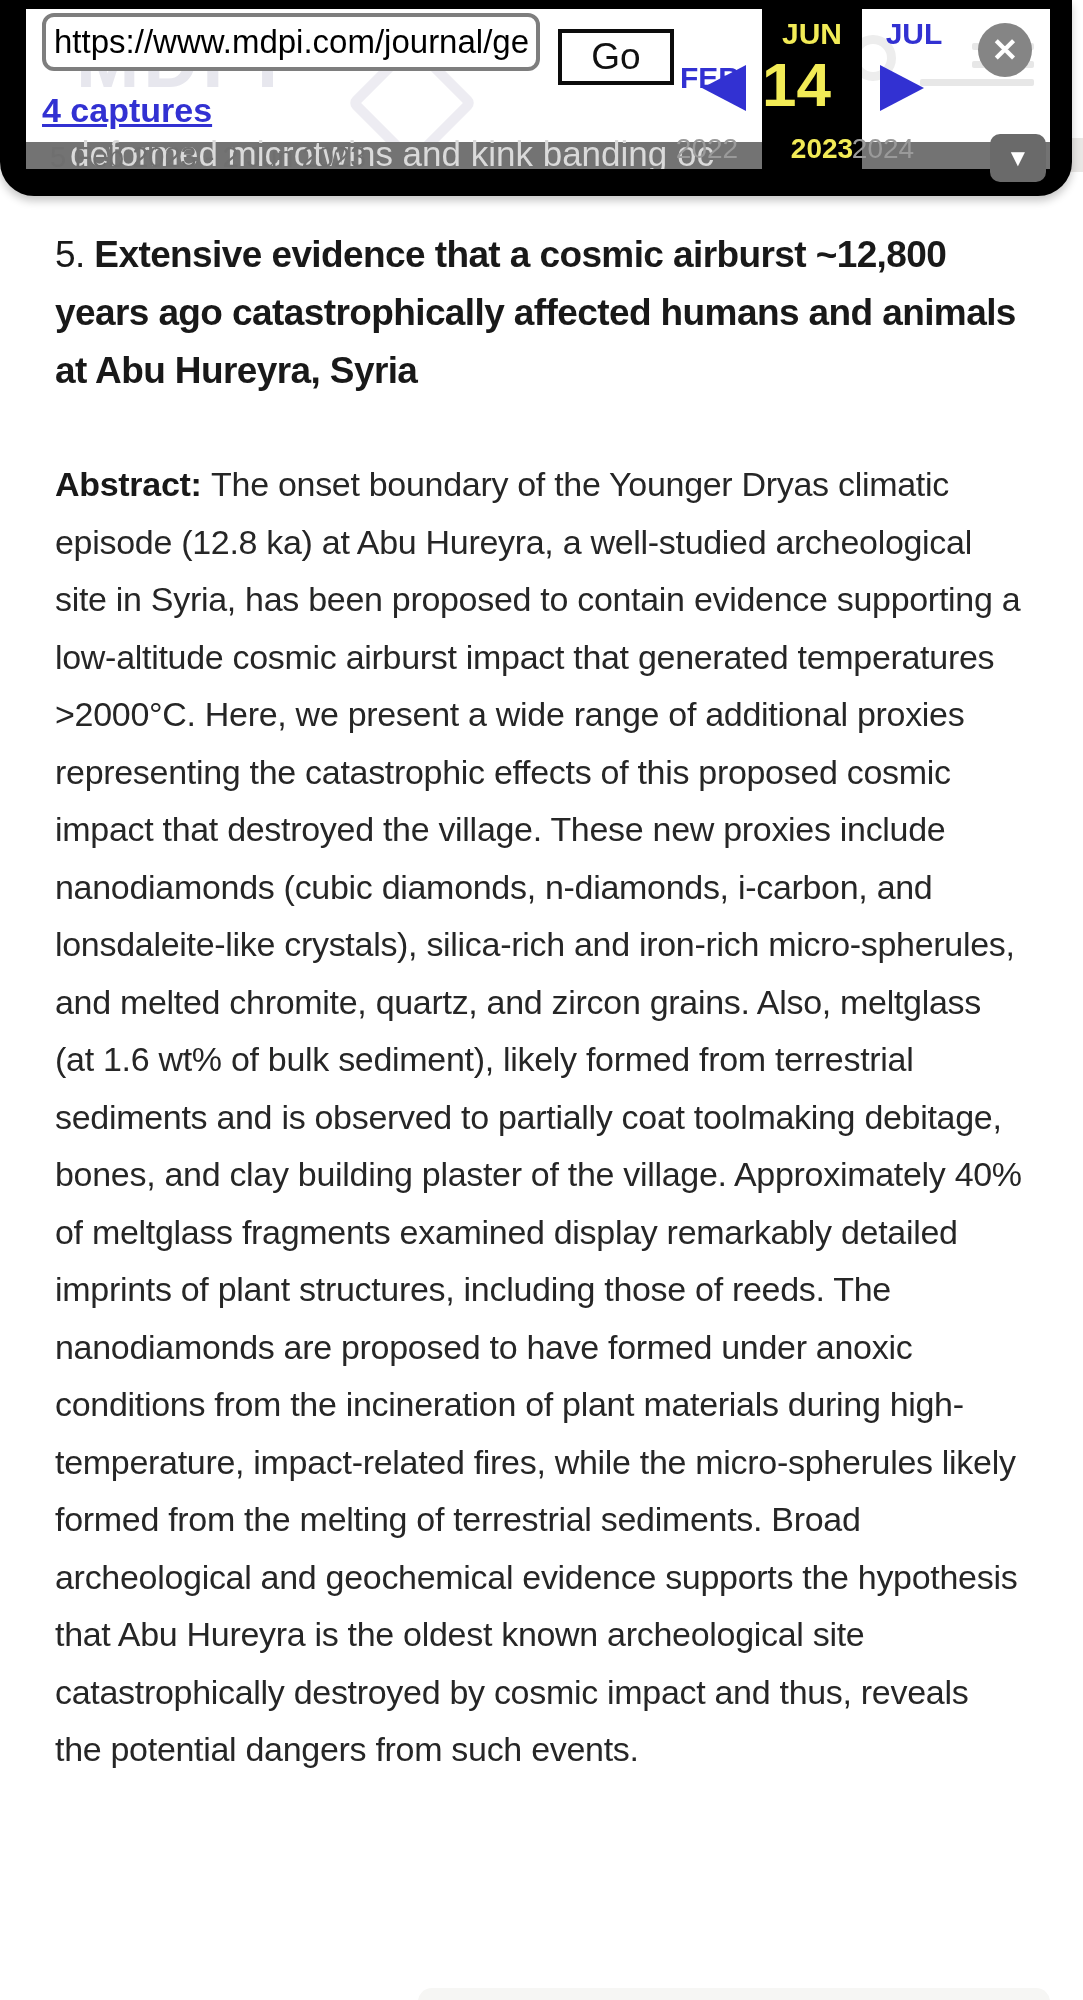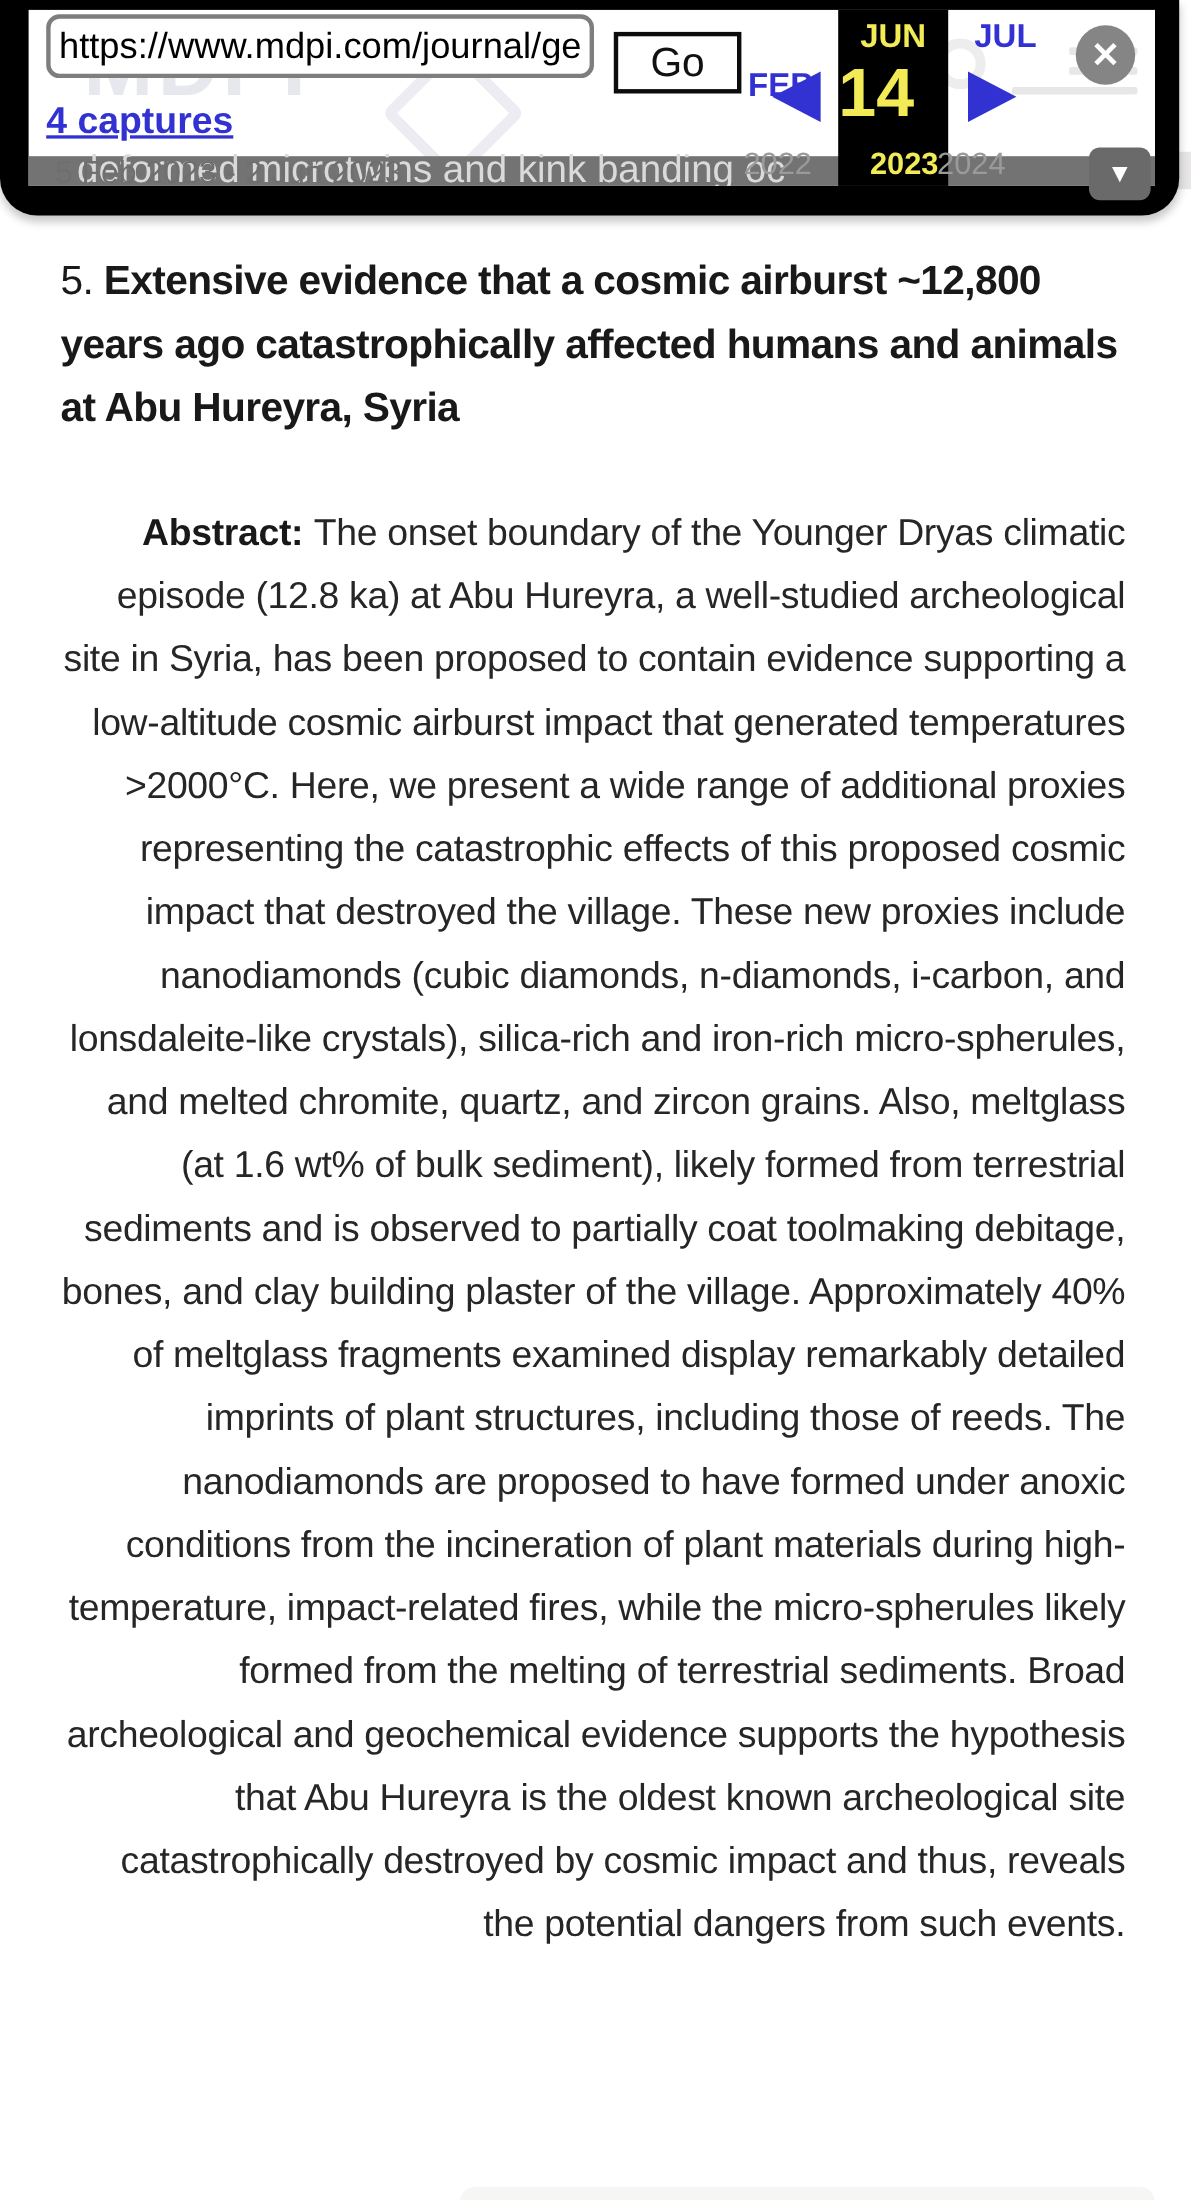--- a/index.html
+++ b/index.html
@@ -102,21 +102,21 @@
   }
   .collapse-btn span{color:#fff;font-size:24px;line-height:1;}
 
   
   .article{position:absolute;left:55px;top:226px;width:968px;z-index:2;}
   .title{
     font-size:37px;line-height:58px;letter-spacing:-0.6px;color:#191919;font-weight:400;
   }
   .title .ttl{font-weight:bold;}
   .abstract{
-    margin-top:56px;font-size:34px;line-height:57.5px;letter-spacing:-0.3px;color:#262626;text-align:right;
+    margin-top:56px;font-size:34px;line-height:57.5px;letter-spacing:-0.3px;color:#262626;
   }
   .abstract b{color:#191919;margin-right:0.28em;}
 
   .bottom-card{
     position:absolute;left:418px;top:1988px;width:632px;height:14px;
     background:#f6f6f4;border-radius:16px 16px 0 0;z-index:2;
   }
 </style>
 </head>
 <body>

